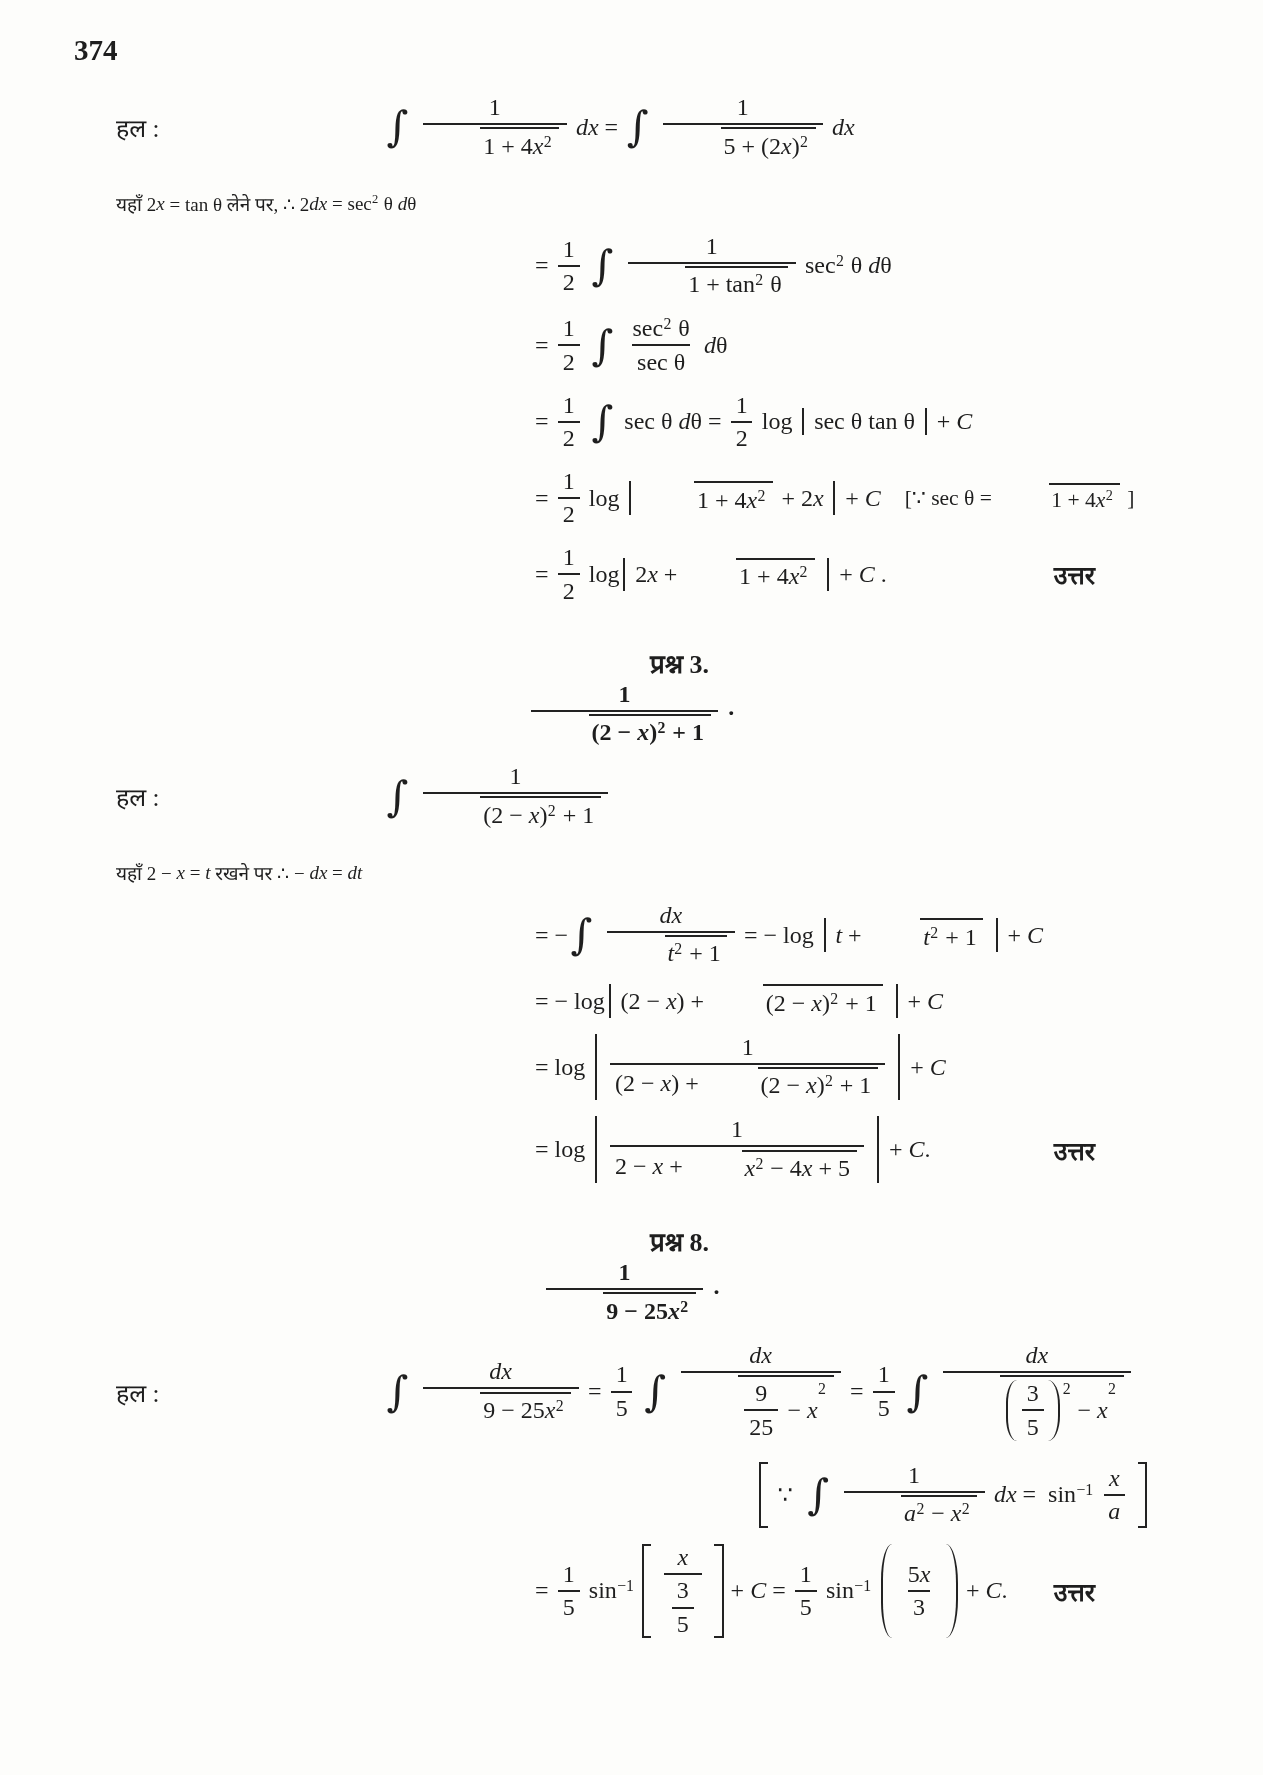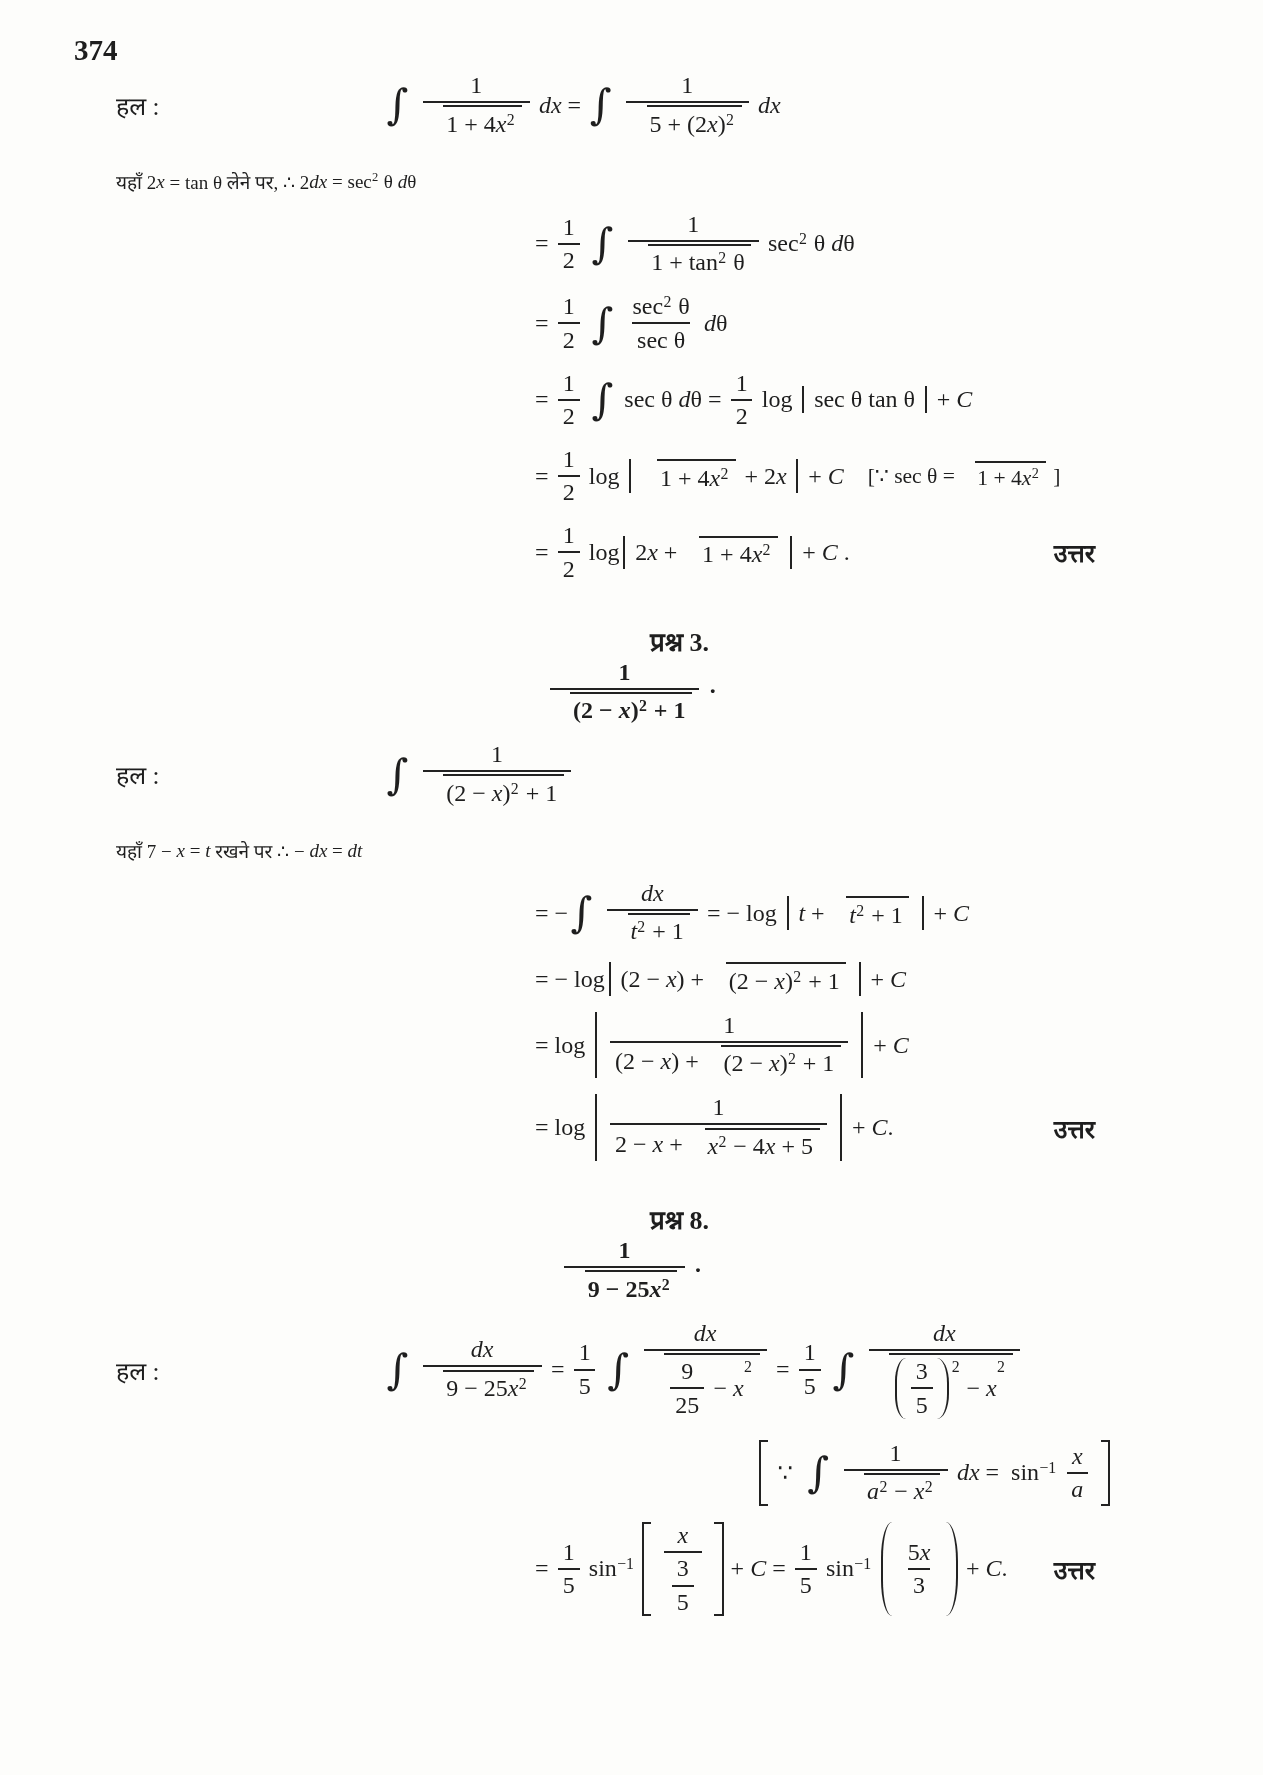--- a/index.html
+++ b/index.html
@@ -1,33 +1,33 @@
 <!DOCTYPE html>
 <html><head>
 <meta charset="utf-8">
 <style>
   html,body { margin:0; padding:0; background:#e8e8e4; }
   .page {
     position:relative; width:1263px; height:1775px; margin:0 auto;
     background:#fdfdfb; color:#1e1e1e; overflow:hidden;
     font-family:"Liberation Serif","DejaVu Serif","DejaVu Sans",serif;
-    font-size:24px; box-sizing:border-box; padding-top:30px;
+    font-size:24px; box-sizing:border-box; padding-top:52px;
   }
   .pageno { position:absolute; top:34px; left:74px; font-weight:bold; font-size:29px; }
 
   
   .m  { display:inline-flex; align-items:center; }
   .g  { display:inline-flex; align-items:center; }
   .t  { white-space:pre; }
   .it { font-style:italic; }
   .fr { display:inline-flex; flex-direction:column; align-items:center; margin:0 .14em; }
   .fn, .fd { display:flex; justify-content:center; align-items:center; }
   .fn { padding:0 .2em .09em; }
   .fd { padding:.09em .2em 0; border-top:2px solid #222; }
-  .sq { display:inline-flex; align-items:flex-start; margin:0 .1em 0 .06em; }
+  .sq { display:inline-flex; align-items:flex-start; margin:0 .1em 0 .06em;gap:37px; }
   .tick { flex:0 0 .6em; background:#222; margin-top:1px;
           clip-path:polygon(0% 60%,14% 52%,40% 86%,86% 0%,100% 0%,100% 9%,46% 100%,33% 100%,6% 67%); }
   .rc { display:inline-flex; align-items:center; border-top:2px solid #222;
         padding:.14em .28em .04em .12em; }
   .int { font-size:1.75em; line-height:.9; margin:0 .12em 0 .06em; align-self:center;
          font-family:"DejaVu Serif","DejaVu Sans",serif; }
   .vb  { flex:0 0 2px; background:#222; align-self:stretch; margin:0 .16em; }
   .sbl { flex:0 0 .3em; align-self:stretch; border:2.5px solid #222; border-right:0; margin:0 .14em 0 .04em; }
   .sbr { flex:0 0 .3em; align-self:stretch; border:2.5px solid #222; border-left:0; margin:0 .04em 0 .14em; }
   .pl  { flex:0 0 .4em; align-self:stretch; border-left:2.5px solid #222;
@@ -506,21 +506,21 @@
                   </span>
                 </span>
               </span>
             </span>
           </span>
         </div>
     </div>
     <div class="notes">
       <div class="note m">
           <span class="g">
-            <span class="t">यहाँ 7 − </span>
+            <span class="t">यहाँ 2 − </span>
             <span class="it"><span class="g">
                 <span class="t">x</span>
               </span></span>
             <span class="t"> = </span>
             <span class="it"><span class="g">
                 <span class="t">t</span>
               </span></span>
             <span class="t"> रखने पर</span>
           </span>
         </div>

